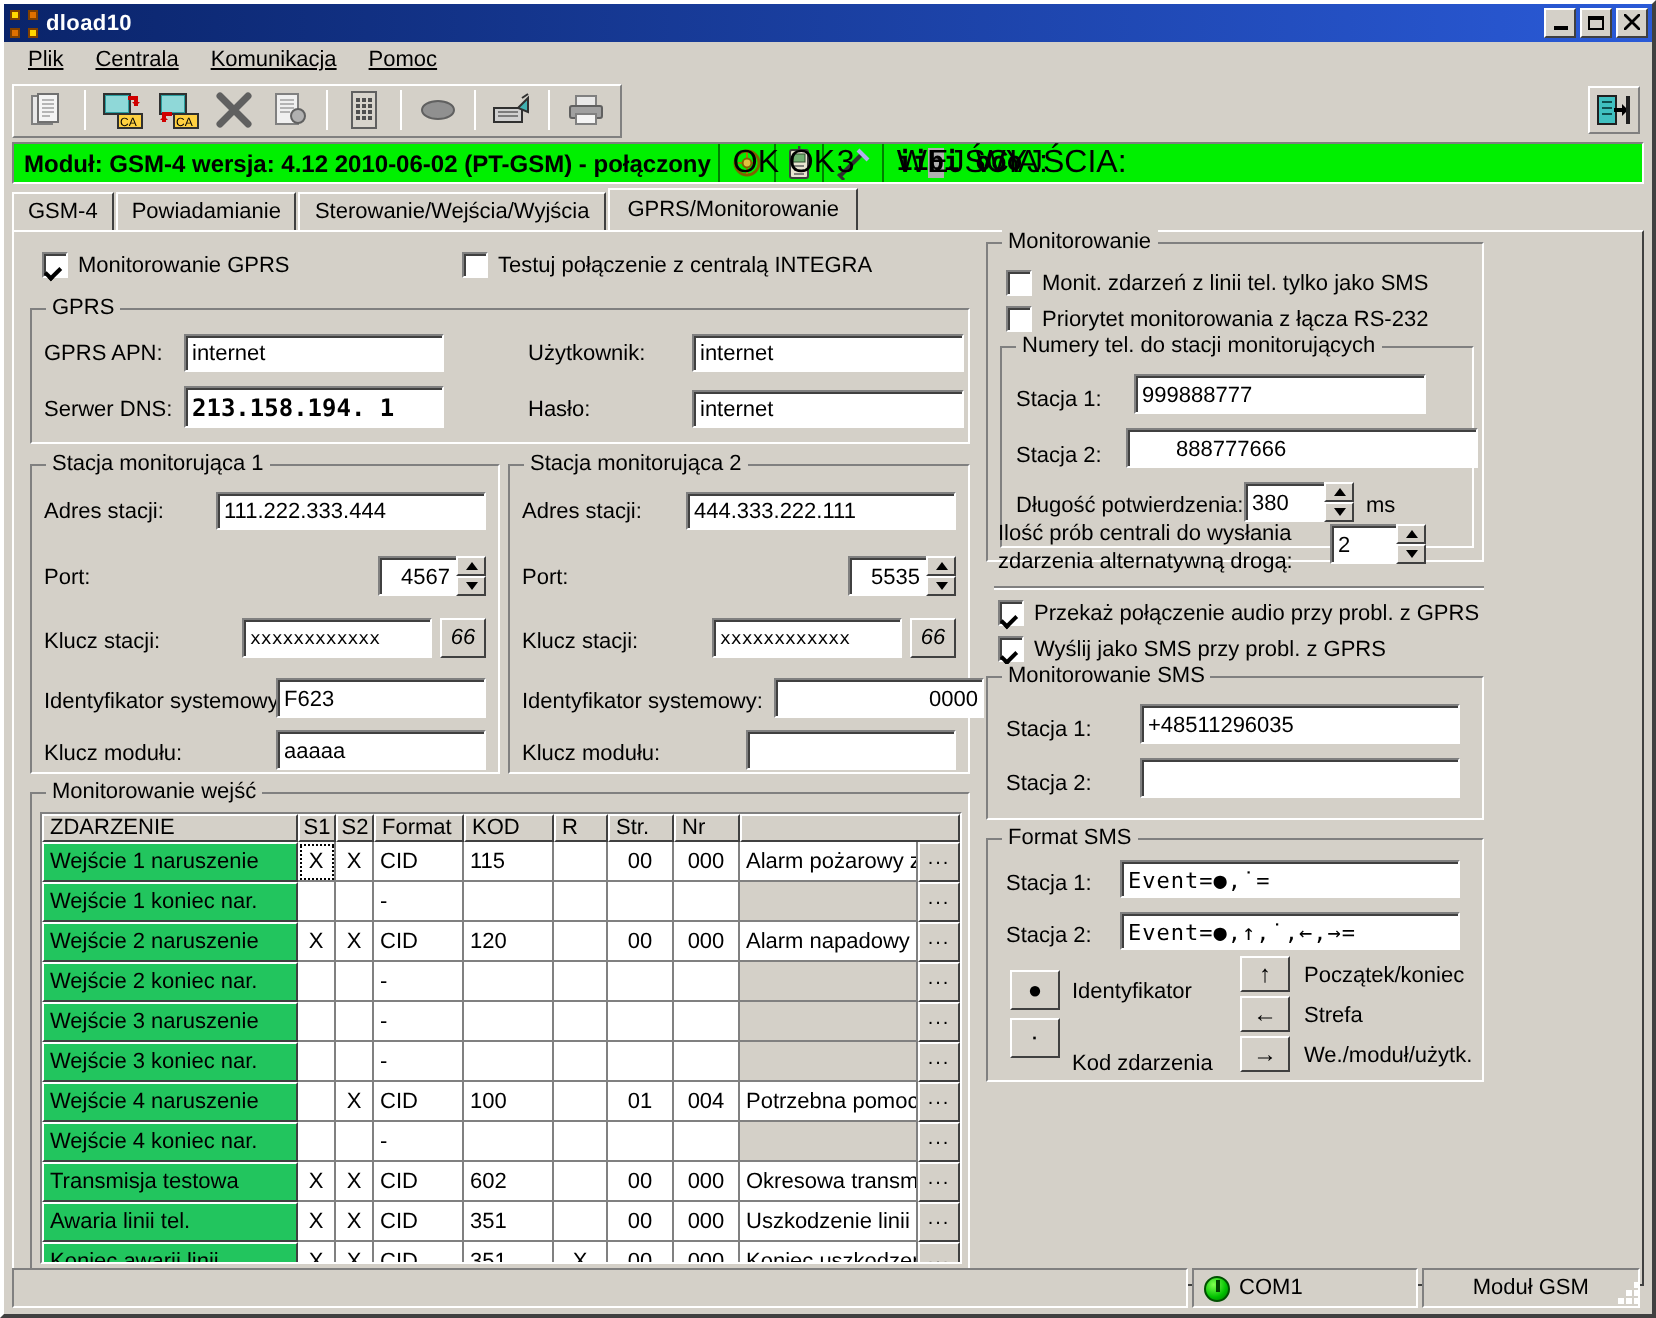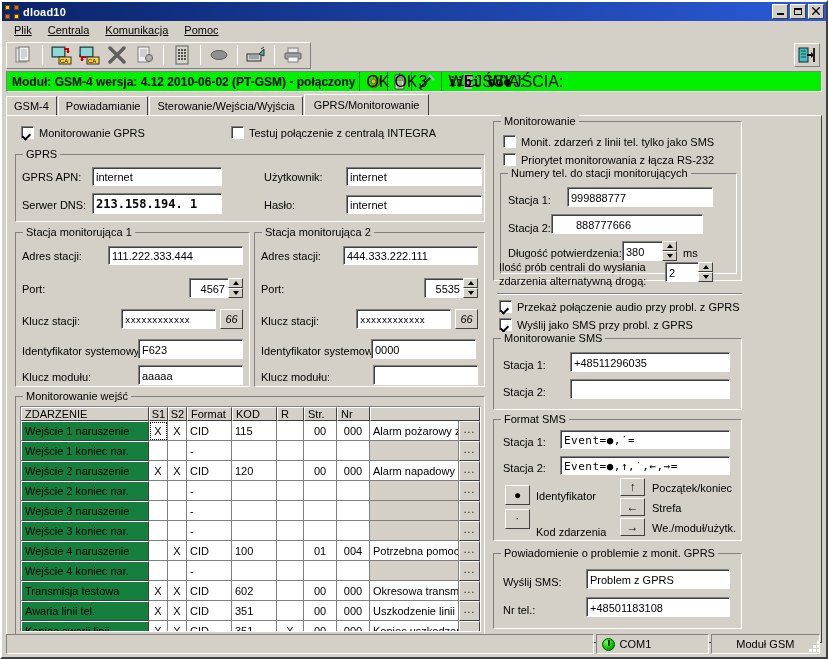--- a/index.html
+++ b/index.html
@@ -213,21 +213,21 @@
     border:1px solid #808080; border-right-color:#fff; border-bottom-color:#fff;
     box-shadow: inset 1px 1px 0 #404040; background:#fff; overflow:hidden;}
   .trow { display:flex; height:20px; }
   .trow.hdr { height:18px; }
   .tc {
     border-right:1px solid #808080; border-bottom:1px solid #808080;
     font-size:11px; display:flex; align-items:center; padding-left:3px;
     overflow:hidden; white-space:nowrap; background:#fff;
   }
   .tc.hd { background:#d4d0c8; border:1px solid #fff; border-right-color:#404040; border-bottom-color:#404040;}
-  .tc.lbl-cell { background:#15803d; border:1px solid #fff; border-right-color:#404040; border-bottom-color:#404040;}
+  .tc.lbl-cell { background:#22c55e; border:1px solid #fff; border-right-color:#404040; border-bottom-color:#404040;}
   .tc.center { justify-content:center; padding-left:0; }
   .tc.gray { background:#d4d0c8; }
   .tc.focus { outline:1px dotted #000; outline-offset:-2px;}
   .dots {
     width:21px; background:#d4d0c8;
     border:1px solid #fff; border-right-color:#404040; border-bottom-color:#404040;
     display:flex;align-items:center;justify-content:center;
     font-size:10px; letter-spacing:1px; padding-bottom:3px;
   }
   
@@ -530,21 +530,21 @@
         </span>
       </div>
       <span class="lbl" style="left:6px; top:82px;">Klucz stacji:</span>
       <div class="fld stars" style="left:101px; top:76px; width:95px; height:20px;">
           <span>xxxxxxxxxxxx</span>
         </div>
       <div class="btn" style="left:200px; top:76px; width:23px; height:20px; font-style:italic;">
           <span>66</span>
         </div>
       <span class="lbl" style="left:6px; top:112px;">Identyfikator systemowy:</span>
-      <div class="fld" style="left:116px; top:106px; width:105px; height:20px;">
+      <div class="fld" style="left:132px; top:106px; width:105px; height:20px;justify-content:flex-end;">
           <span>0000</span>
         </div>
       <span class="lbl" style="left:6px; top:138px;">Klucz modułu:</span>
       <div class="fld" style="left:118px; top:132px; width:105px; height:20px;">
           <span></span>
         </div>
     </div>
 
     <div class="grp" style="left:8px; top:280px; width:470px; height:240px;">
       <span class="grp-title">Monitorowanie wejść</span>
@@ -708,21 +708,21 @@
         <span>Priorytet monitorowania z łącza RS-232</span>
       </div>
 
       <div class="grp" style="left:6px; top:51px; width:237px; height:101px;">
         <span class="grp-title">Numery tel. do stacji monitorujących</span>
         <span class="lbl" style="left:7px; top:20px;">Stacja 1:</span>
         <div class="fld" style="left:66px; top:13px; width:146px; height:20px;">
             <span>999888777</span>
           </div>
         <span class="lbl" style="left:7px; top:48px;">Stacja 2:</span>
-        <div class="fld" style="left:50px; top:40px; width:152px; height:20px;padding-left:24px;">
+        <div class="fld" style="left:62px; top:40px; width:176px; height:20px;padding-left:24px;">
             <span>888777666</span>
           </div>
         <span class="lbl" style="left:7px; top:73px;">Długość potwierdzenia:</span>
         <div class="spin" style="left:121px; top:67px; width:55px; height:20px;">
           <span class="sv left">380</span>
           <span class="sbtns">
             <span class="sb">
                 <i class="arrow-up"></i>
               </span>
             <span class="sb">
@@ -799,31 +799,20 @@
       <div class="sym-btn" style="left:126px; top:78px; width:25px; height:18px;">
           <span>←</span>
         </div>
       <span class="lbl" style="left:158px; top:82px;">Strefa</span>
       <div class="sym-btn" style="left:126px; top:98px; width:25px; height:18px;">
           <span>→</span>
         </div>
       <span class="lbl" style="left:158px; top:102px;">We./moduł/użytk.</span>
     </div>
 
-    <div class="grp" style="left:486px; top:437px; width:249px; height:76px;">
-      <span class="grp-title">Powiadomienie o problemie z monit. GPRS</span>
-      <span class="lbl" style="left:9px; top:22px;">Wyślij SMS:</span>
-      <div class="fld" style="left:92px; top:15px; width:144px; height:20px;">
-          <span>Problem z GPRS</span>
-        </div>
-      <span class="lbl" style="left:9px; top:50px;">Nr tel.:</span>
-      <div class="fld" style="left:92px; top:43px; width:144px; height:20px;">
-          <span>+48501183108</span>
-        </div>
-    </div>
 
   </div>
 
   <div class="statusbar">
     <span class="sb-panel" style="width:592px;"></span>
     <span class="sb-panel" style="width:114px;">
       <i class="led"></i>
       <span>COM1</span>
     </span>
     <span class="sb-panel" style="width:110px; justify-content:center;">

